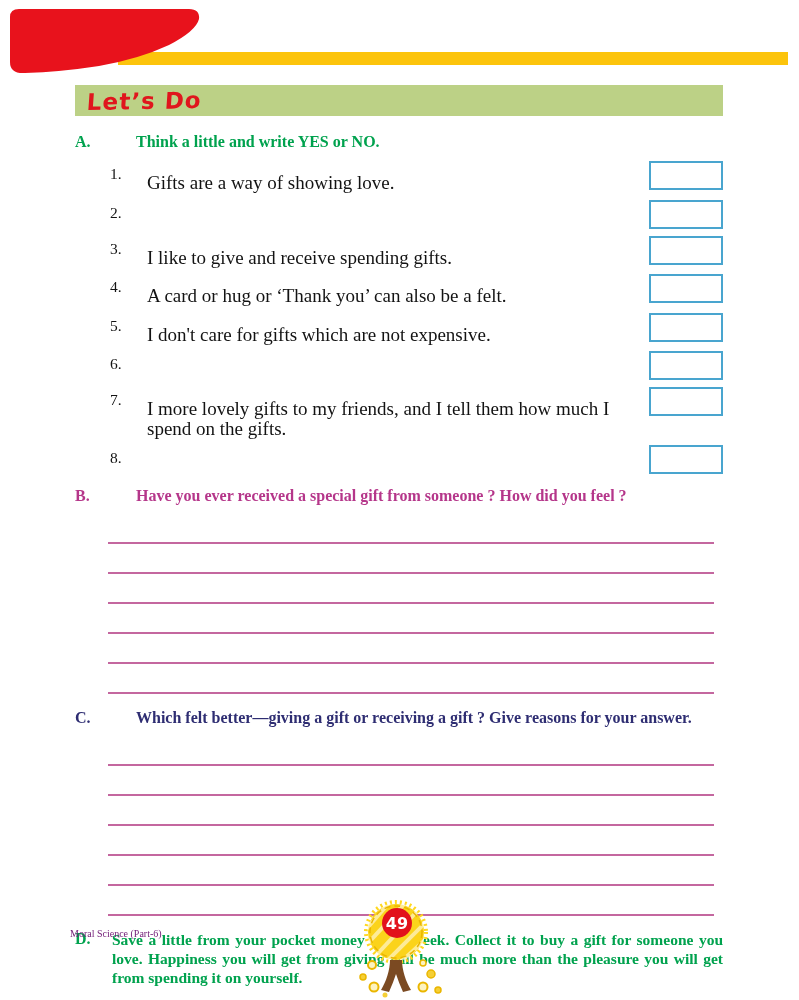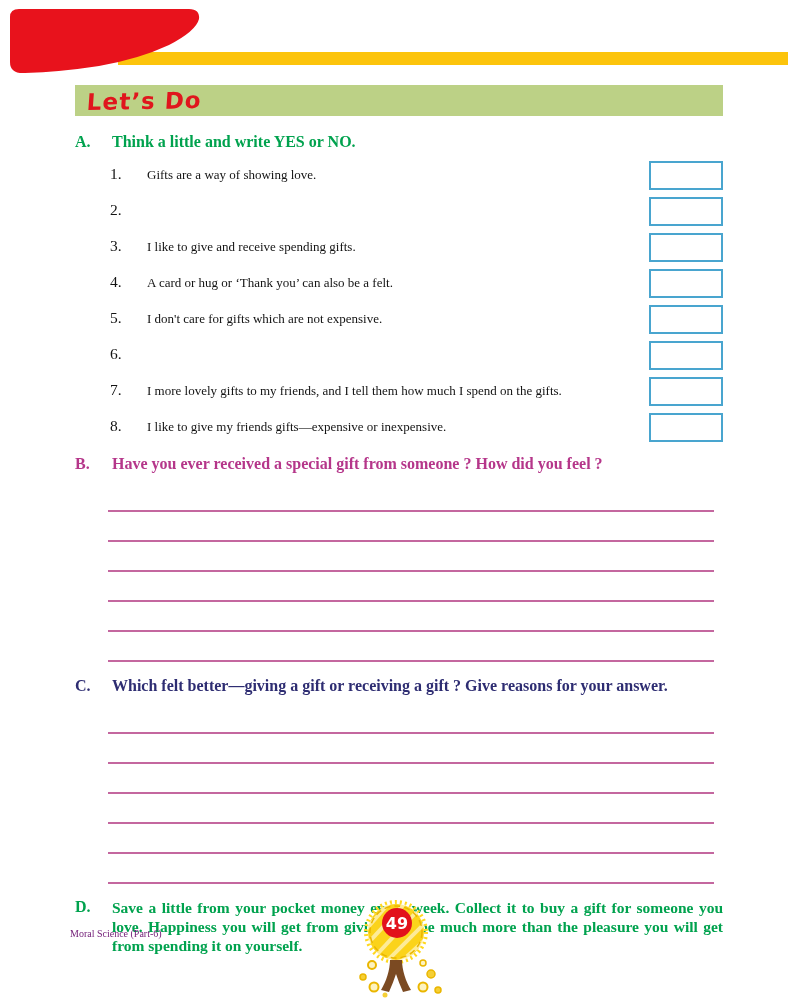--- a/index.html
+++ b/index.html
@@ -30,29 +30,29 @@
     font-weight: bold; font-size: 23px;
     margin-left: 12px; letter-spacing: 1px;
     transform: skewX(-5deg) rotate(-1deg);
   }
 
   
   .content { position: absolute; left: 75px; top: 132px; width: 648px; }
 
   .sec-heading { display: flex; font-weight: bold; font-size: 16px; line-height: 20px; }
   .sec-label { flex: none; width: 37px; }
-  .sec-title { flex: 1; }
+  .sec-title { flex: 1; margin-left: 24px; }
   .green   { color: var(--heading-green, #00a24e); }
   .magenta { color: var(--heading-magenta, #b5368a); }
   .navy    { color: var(--heading-navy, #2e2d72); }
 
   .question-list { margin-top: 9px; }
   .q-row { display: flex; align-items: flex-start; min-height: 29px; margin-bottom: 7px; }
   .q-num  { flex: none; width: 37px; margin-left: 35px; font-size: 15.5px; color: #131313; padding-top: 4px; }
-  .q-text { flex: 1; max-width: 500px; font-size: 13px; line-height: 19.5px; color: #131313; padding-top: 4px; }
+  .q-text { flex: 1; max-width: 500px; font-size: 19px; line-height: 19.5px; color: #131313; padding-top: 4px; margin-top: 8px; }
   .answer-box {
     flex: none; width: 70px; height: 25px;
     border: 2px solid var(--answer-box-blue, #49a5cf);
     margin-left: auto; background: #ffffff;
   }
 
   .sec-b { margin-top: 12px; }
   .sec-c { margin-top: 14px; }
   .writing-lines { margin: 8px 0 0 33px; width: 606px; }
   .writing-line { height: 28px; border-bottom: 2px solid var(--writing-line-pink, #c4679f); }
@@ -132,21 +132,20 @@
       </div>
 
       <div class="q-row">
         <span class="q-num">7.</span>
         <span class="q-text">I more lovely gifts to my friends, and I tell them how much I spend on the gifts.</span>
         <span class="answer-box"></span>
       </div>
 
       <div class="q-row">
         <span class="q-num">8.</span>
-        <span class="q-text">I like to give my friends gifts—expensive or inexpensive.</span>
         <span class="answer-box"></span>
       </div>
     </div>
 
     <div class="sec-b">
       <div class="sec-heading magenta">
         <span class="sec-label">B.</span>
         <span class="sec-title">Have you ever received a special gift from someone ? How did you feel ?</span>
       </div>
       <div class="writing-lines">

